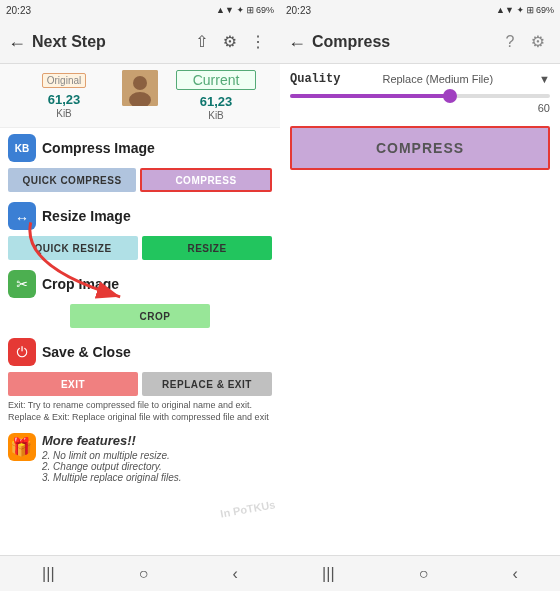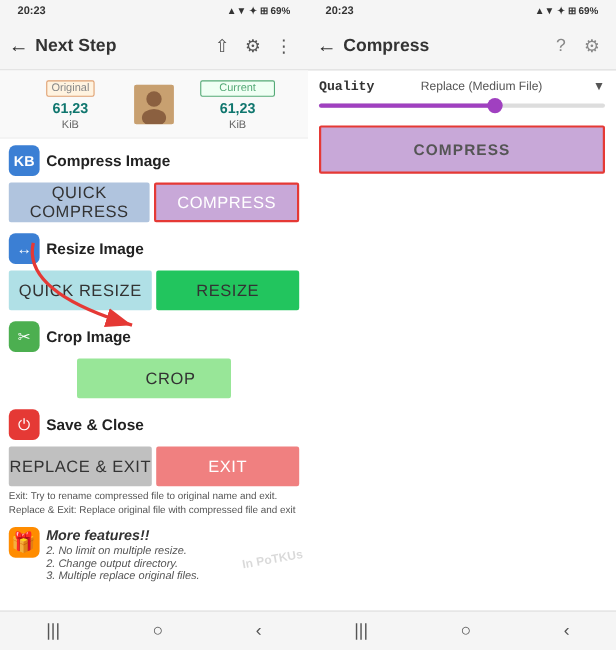--- a/index.html
+++ b/index.html
@@ -32,24 +32,23 @@
       overflow: hidden;
     }
 
     
     .status-bar {
       height: 20px;
       background: #f5f5f5;
       display: flex;
       align-items: center;
       justify-content: space-between;
-      padding: 0 16px;
+      padding: 0 6px;
       font-size: 10px;
       color: #333;
-      font-weight: bold;
     }
 
     .status-bar-right {
       display: flex;
       align-items: center;
       gap: 2px;
       font-size: 9px;
     }
 
     
@@ -83,21 +82,20 @@
     .back-arrow {
       font-size: 18px;
       color: #333;
       margin-right: 6px;
       cursor: pointer;
     }
 
     
     .file-info-row {
       display: flex;
-      align-items: center;
       padding: 6px 8px;
       background: #f9f9f9;
       border-bottom: 1px solid #eee;
       gap: 2px;
     }
 
     .file-info-box {
       flex: 1;
       text-align: center;
     }
@@ -107,21 +105,21 @@
       color: #888;
       border: 1px solid #e0a070;
       background: #fff3e0;
       padding: 1px 4px;
       border-radius: 2px;
       display: inline-block;
       margin-bottom: 2px;
     }
 
     .file-info-label-current {
-      font-size: 10px;
+      font-size: 14px;
       color: #5a7;
       border: 1px solid #5a7;
       background: #f0fff4;
       padding: 1px 16px;
       border-radius: 2px;
       display: inline-block;
       margin-bottom: 2px;
     }
 
     .file-info-size {
@@ -189,25 +187,25 @@
     }
 
     .btn-row {
       display: flex;
       gap: 4px;
       margin-bottom: 4px;
     }
 
     .btn {
       flex: 1;
-      height: 36px;
+      height: 24px;
       border: none;
       border-radius: 2px;
-      font-size: 15px;
-      font-weight: normal;
+      font-size: 10px;
+      font-weight: bold;
       cursor: pointer;
       display: flex;
       align-items: center;
       justify-content: center;
       letter-spacing: 0.5px;
     }
 
     .btn-quick-compress { background: #b0c4de; color: #333; }
     .btn-compress { background: #c8a8d8; color: #fff; border: 2.5px solid #e040fb; }
     .btn-quick-resize { background: #b0e0e6; color: #333; }
@@ -424,21 +422,21 @@
       </div>
       <div class="file-info-unit">KiB</div>
     </div>
   </div>
 
   <div class="main-content" style="position:relative;">
 
     <div class="section">
       <div class="section-header">
         <div class="section-icon icon-blue">
-          <span style="font-size:13px;font-weight:bold;">KB</span>
+          <span style="font-size:10px;font-weight:bold;">KB</span>
         </div>
         <span class="section-title">Compress Image</span>
       </div>
       <div class="btn-row">
         <button class="btn btn-quick-compress">QUICK COMPRESS</button>
         <button class="btn btn-compress red-border">COMPRESS</button>
       </div>
     </div>
 
     <div class="section">
@@ -461,22 +459,22 @@
         <button class="btn btn-crop" style="max-width:140px;margin-left:auto;margin-right:auto;padding-left:30px;">CROP</button>
       </div>
     </div>
 
     <div class="section">
       <div class="section-header">
         <div class="section-icon icon-red" style="font-size:14px;">⏻</div>
         <span class="section-title">Save &amp; Close</span>
       </div>
       <div class="btn-row">
+        <button class="btn btn-exit">EXIT</button>
         <button class="btn btn-replace">REPLACE &amp; EXIT</button>
-        <button class="btn btn-exit">EXIT</button>
       </div>
       <div class="exit-note">Exit: Try to rename compressed file to original name and exit. Replace &amp; Exit: Replace original file with compressed file and exit</div>
     </div>
 
     <div class="more-features-section">
       <div class="section-icon icon-orange" style="font-size:18px;flex-shrink:0;align-self:flex-start;">🎁</div>
       <div class="more-features-text">
         <div class="title">More features!!</div>
         <div class="item">2. No limit on multiple resize.</div>
         <div class="item">2. Change output directory.</div>
@@ -528,20 +526,21 @@
       <span class="quality-label">Quality</span>
       <span class="quality-value">Replace (Medium File)</span>
       <span class="quality-dropdown">▼</span>
     </div>
 
     <div class="slider-container">
       <div class="slider-track">
         <div class="slider-fill"></div>
         <div class="slider-thumb"></div>
       </div>
+      <div class="slider-value">60</div>
     </div>
 
     <div class="right-compress-btn red-border">COMPRESS</div>
 
   </div>
 
   <div class="nav-bar">
     <span class="nav-icon">|||</span>
     <span class="nav-icon">○</span>
     <span class="nav-icon">‹</span>

